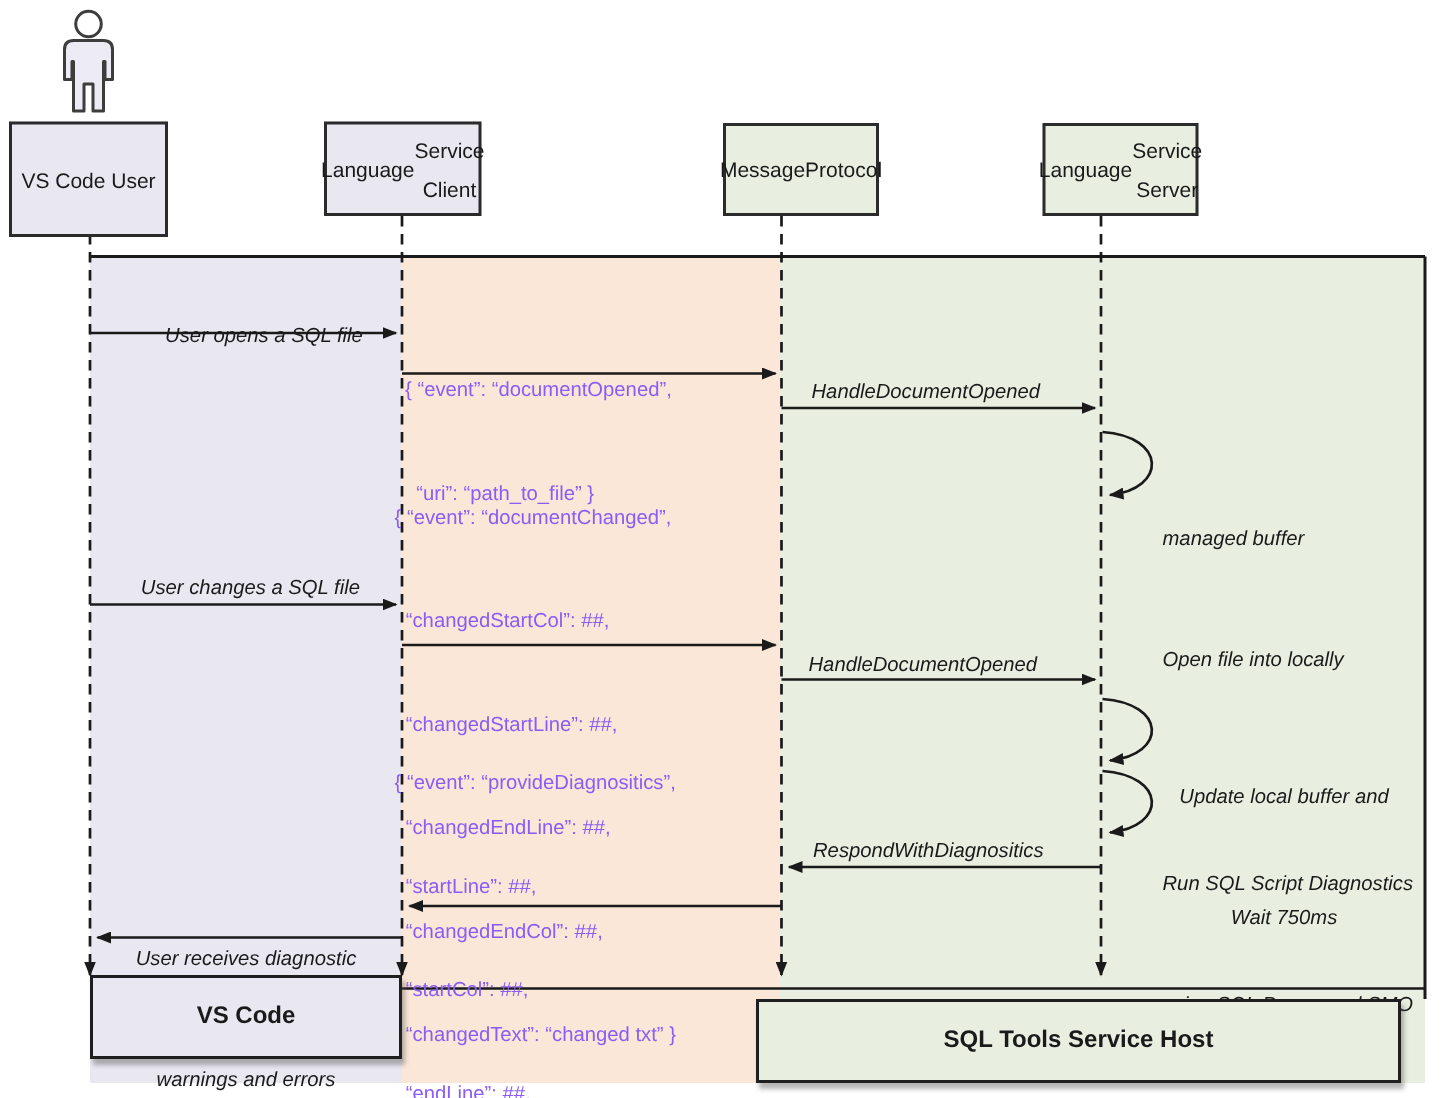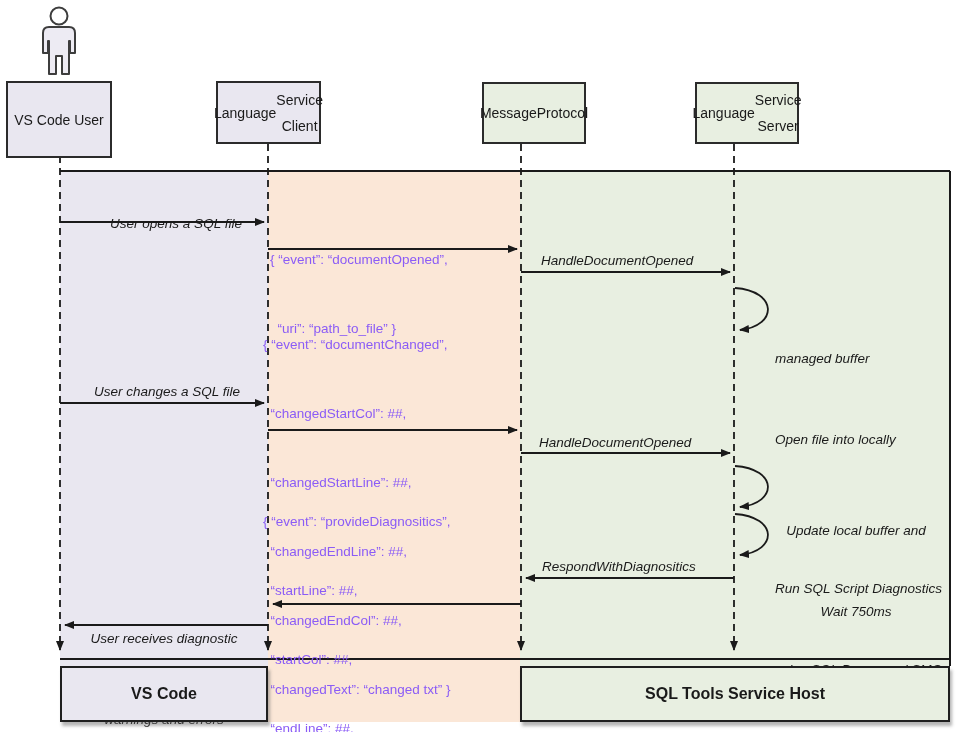--- a/index.html
+++ b/index.html
@@ -126,20 +126,20 @@
   </div>
   <div class="mono" style="left:263px;top:464px;">
     <div>{ “event”: “provideDiagnositics”,</div>
     <div>  “startLine”: ##,</div>
     <div>  “startCol”: ##,</div>
     <div>  “endLine”: ##,</div>
     
     
   </div>
 
-  <div class="bbox lav" style="left:60px;top:666px;width:208px;height:56px;">
+  <div class="bbox lav" style="left:60px;top:650px;width:208px;height:56px;">
     <span>VS Code</span>
   </div>
-  <div class="bbox grn" style="left:520px;top:666px;width:430px;height:56px;">
+  <div class="bbox grn" style="left:504px;top:666px;width:430px;height:56px;">
     <span>SQL Tools Service Host</span>
   </div>
 
 </div>
 
 </body></html>

